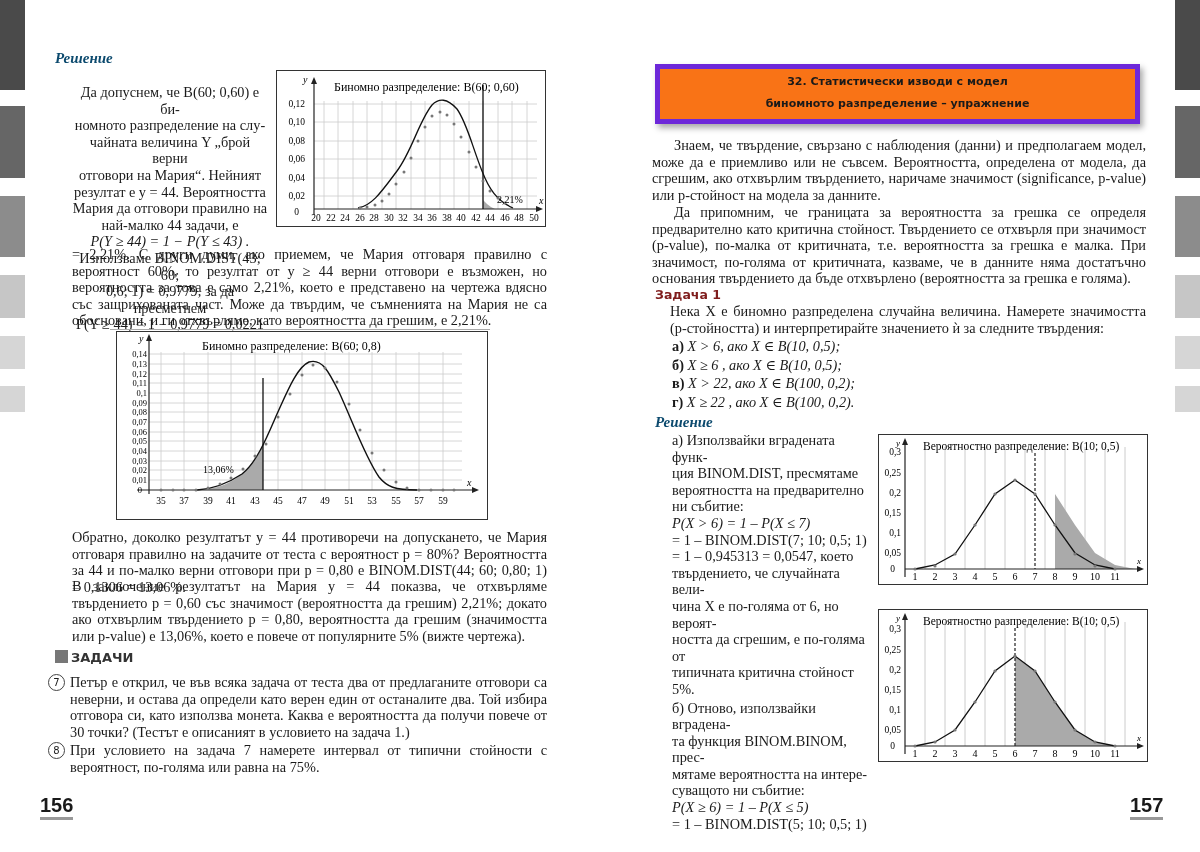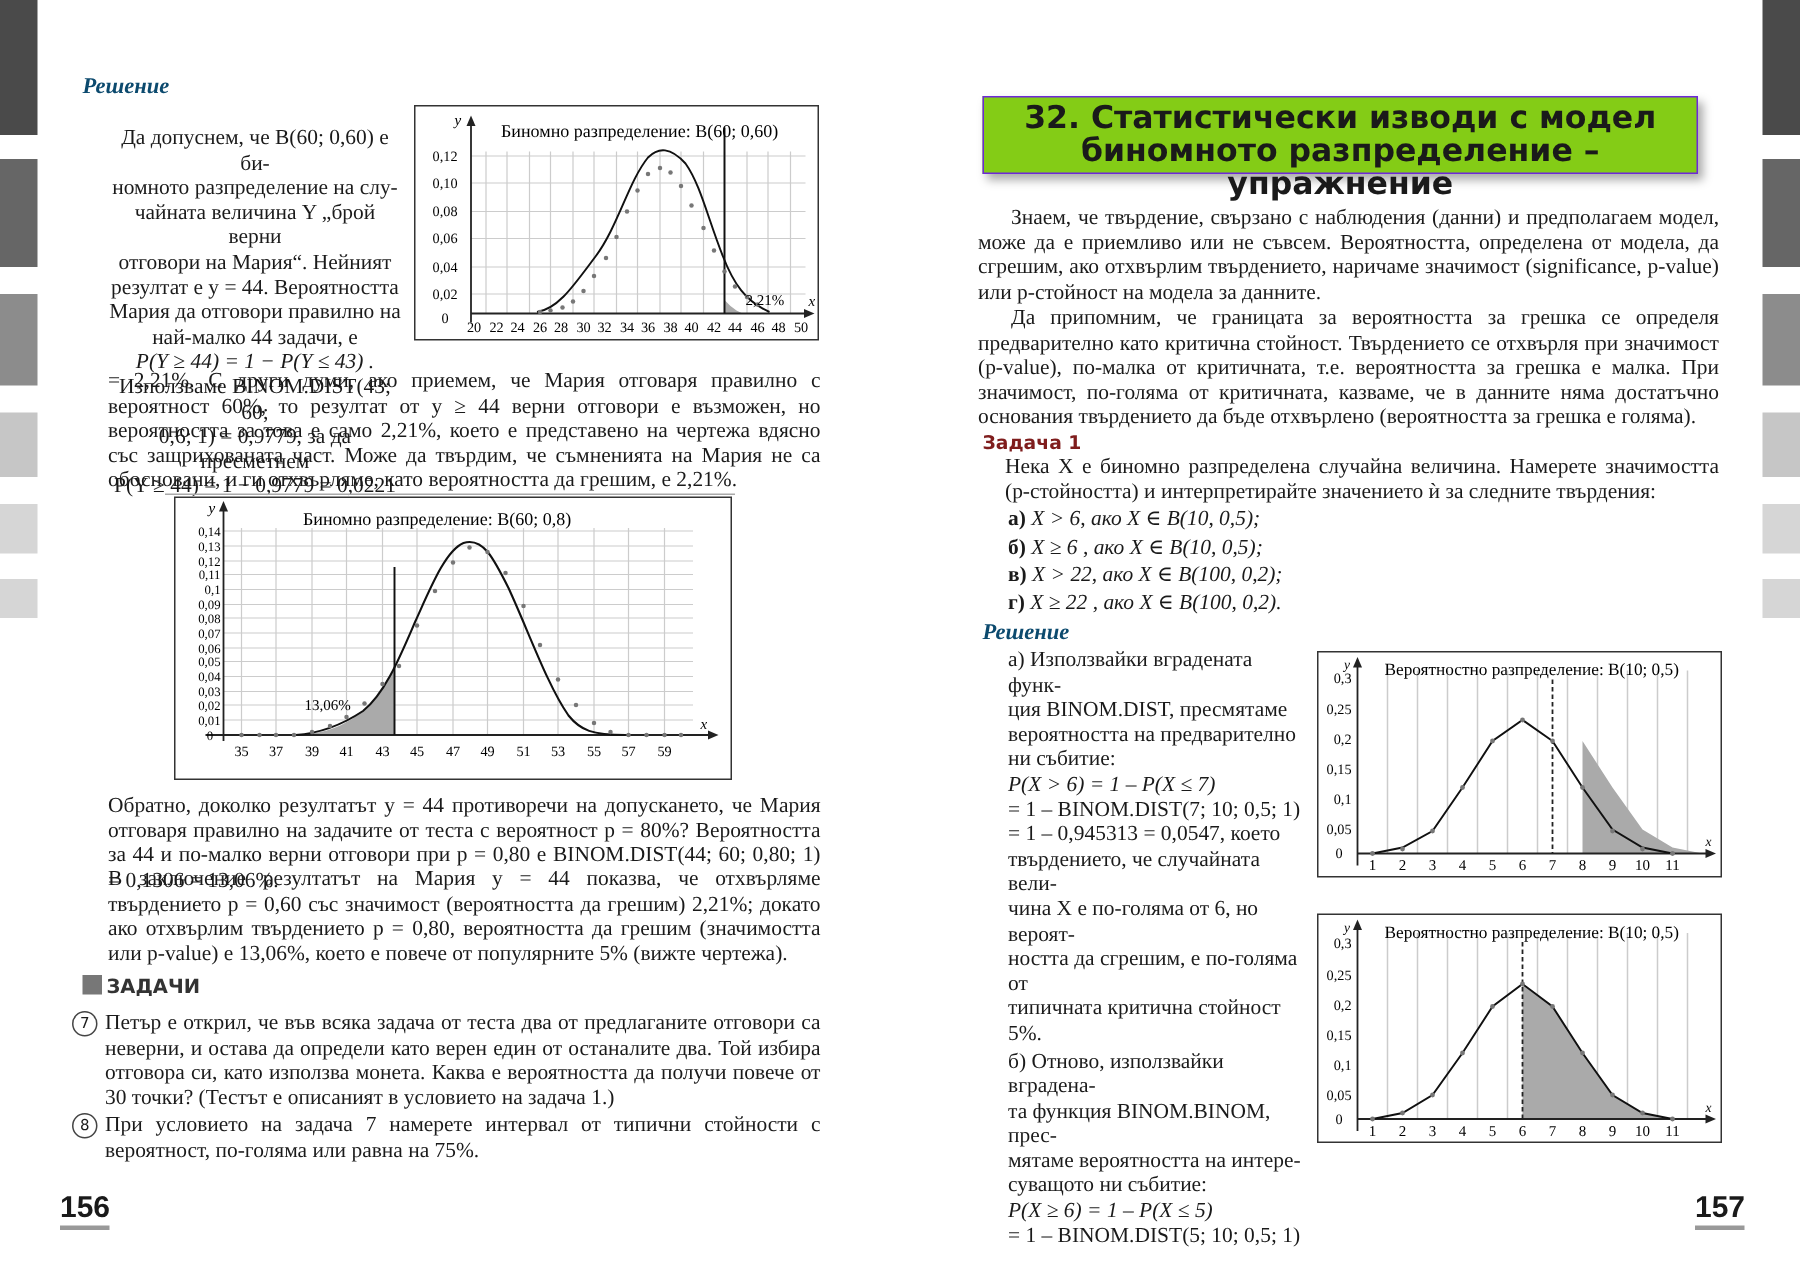--- a/index.html
+++ b/index.html
@@ -9,23 +9,23 @@
   .tab.l { left:0; } .tab.r { right:0; }
   .page { position:absolute; top:0; height:852px; }
   .p-left { left:0; width:600px; }
   .txt { position:absolute; font-size:14.3px; line-height:16.6px; text-align:justify; }
   .sec-label { position:absolute; font-style:italic; font-weight:bold; color:#0c4a6e; font-size:15px; }
   .sans-label { position:absolute; font-family:"DejaVu Sans", sans-serif; font-weight:bold; color:#7f1d1d; font-size:13px; }
   .chart { position:absolute; border:1.5px solid #333; background:#fff; }
   .chart svg { display:block; }
   .pn { position:absolute; font-family:"Liberation Sans", sans-serif; font-weight:bold; font-size:20px; top:794px; }
   .pn span { border-bottom:3px solid #999; padding-bottom:1px; }
-  .title-box { position:absolute; left:655px; top:64px; width:475px; height:48px; border:1px solid #6d28d9;
-               box-shadow:3px 4px 6px #aaa; background:#84cc16; text-align:center;
-               font-family:"DejaVu Sans", sans-serif; font-weight:bold; font-size:21px; line-height:22px; padding-top:2px; }
+  .title-box { position:absolute; left:655px; top:64px; width:475px; height:48px; border:5px solid #6d28d9;
+               box-shadow:3px 4px 6px #aaa; background:#f97316; text-align:center;
+               font-family:"DejaVu Sans", sans-serif; font-weight:bold; font-size:11px; line-height:22px; padding-top:2px; }
   .num-circle { display:inline-block; width:15px; height:15px; border:1.3px solid #444; border-radius:50%;
                 font-family:"DejaVu Sans", sans-serif; font-size:10px; text-align:center; line-height:15px; position:absolute; left:-22px; top:0; }
   i { font-style:italic; }
   b { font-weight:bold; }
 </style>
 </head>
 <body>
 
 <div>
   <div class="tab l" style="top:0;height:90px;background:#4a4a4a"></div>

